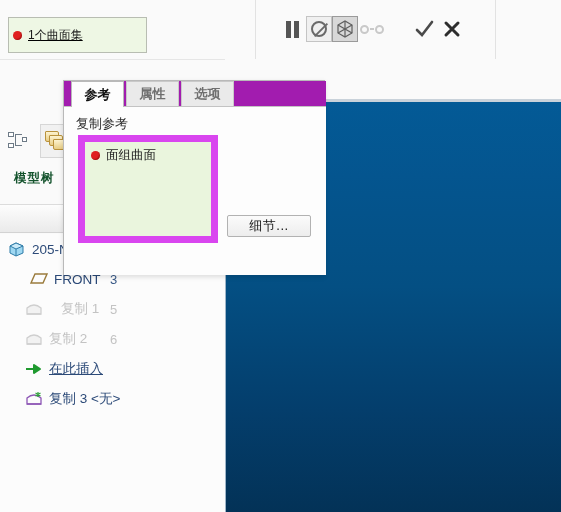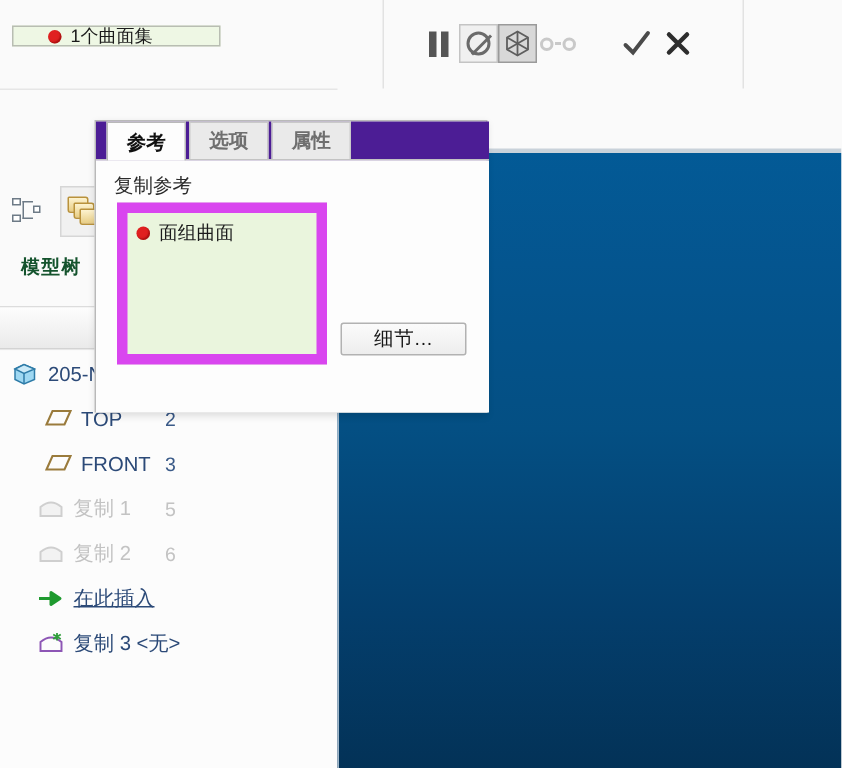--- a/index.html
+++ b/index.html
@@ -21,25 +21,26 @@
     position: absolute; left: 0; top: 0;
     width: 561px; height: 59px;
     background: #fafafa;
   }
   .topbar-divider {
     position: absolute; top: 0; width: 1px; height: 59px;
     background: #e2e2e2;
   }
   .status-field {
     position: absolute; left: 8px; top: 17px;
-    width: 139px; height: 14px;
+    width: 139px; height: 36px;
     background: #eef7e4;
     border: 1px solid #b8bdb2;
     display: flex; align-items: center;
-    padding-left: 23px;
+    padding-left: 4px;
+    text-decoration: underline;
   }
   .status-dot {
     width: 9px; height: 9px; border-radius: 50%;
     background: #e02020;
     box-shadow: inset -1px -1px 1px rgba(120,0,0,.5);
     flex: 0 0 auto;
   }
   .status-text {
     font-size: 12px; color: #1a1a1a;
     margin-left: 6px; white-space: nowrap;
@@ -210,21 +211,21 @@
   .dialog {
     position: absolute; left: 63px; top: 80px;
     width: 262px; height: 195px;
     background: #fdfdfd;
     border: 1px solid #b9b9b9;
     box-shadow: 0 2px 5px rgba(0,0,0,.13);
   }
   .dlg-tabstrip {
     position: absolute; left: 0; top: 0;
     width: 262px; height: 26px;
-    background: #4c1d95;
+    background: #a21caf;
     border-bottom: 1px solid #c3c3c3;
     display: flex; align-items: stretch;
     padding-left: 7px;
   }
   .dlg-tab {
     min-width: 53px;
     display: flex; align-items: center; justify-content: center;
     font-size: 13px; color: #6f6f6f;
     background: #eaeaea;
     border: 1px solid #c9c9c9;
@@ -371,39 +372,30 @@
           <div class="tname" style="left: 8px;">
             <span class="ticon"><svg width="18" height="16" viewBox="0 0 18 16">
                 <polygon points="2,5 8,2 15,5 15,12 8,15 2,12" fill="#9fd8f2" stroke="#2f7ca8" stroke-width="1"></polygon>
                 <polygon points="2,5 8,2 15,5 8,8" fill="#cbeaf8" stroke="#2f7ca8" stroke-width="1"></polygon>
                 <line x1="8" y1="8" x2="8" y2="15" stroke="#2f7ca8" stroke-width="1"></line>
               </svg></span>
             <span class="lbl">205-N</span>
           </div>
         </div>
         <div class="tree-row">
-          <div class="tname" style="left: 30px;">
+          <div class="tname" style="left: 30px; align-items: flex-end;">
             <span class="ticon"><svg width="18" height="16" viewBox="0 0 18 16">
                 <polygon points="5,3 17,3 13,12 1,12" fill="none" stroke="#9a7b3c" stroke-width="1.4"></polygon>
               </svg></span>
-            <span class="lbl">TOP</span>
-          </div>
-          <div class="tnum">2</div>
-        </div>
-        <div class="tree-row">
-          <div class="tname" style="left: 30px; align-items: flex-end;">
-            <span class="ticon"><svg width="18" height="16" viewBox="0 0 18 16">
-                <polygon points="5,3 17,3 13,12 1,12" fill="none" stroke="#9a7b3c" stroke-width="1.4"></polygon>
-              </svg></span>
             <span class="lbl">FRONT</span>
           </div>
           <div class="tnum">3</div>
         </div>
         <div class="tree-row dim">
-          <div class="tname" style="left: 25px;">
+          <div class="tname" style="left: 25px; gap: 12px;">
             <span class="ticon"><svg width="18" height="16" viewBox="0 0 18 16">
                 <path d="M2,13 L2,7 Q9,1 16,7 L16,13 Z" fill="#f2f2f2" stroke="#cfcfcf" stroke-width="1.3"></path>
                 <line x1="2" y1="13" x2="16" y2="13" stroke="#cfcfcf" stroke-width="1.3"></line>
               </svg></span>
             <span class="lbl">复制 1</span>
           </div>
           <div class="tnum">5</div>
         </div>
         <div class="tree-row dim">
           <div class="tname" style="left: 25px;">
@@ -438,22 +430,22 @@
 
   <div class="vp-top-edge"></div>
   <div class="viewport">
     
   </div>
   <div class="vp-left-edge"></div>
 
   <div class="dialog">
     <div class="dlg-tabstrip" id="dlg-tabstrip">
         <div class="dlg-tab active">参考</div>
+        <div class="dlg-tab">属性</div>
         <div class="dlg-tab">选项</div>
-        <div class="dlg-tab">属性</div>
       </div>
     <div class="dlg-body">
       <div class="dlg-section-label">复制参考</div>
       <div class="ref-listbox" id="ref-listbox">
           <div class="ref-item">
             <div class="ref-dot" style="background: rgb(224, 32, 32);"></div>
             <span>面组曲面</span>
           </div>
         </div>
       <div class="detail-btn">细节...</div>

